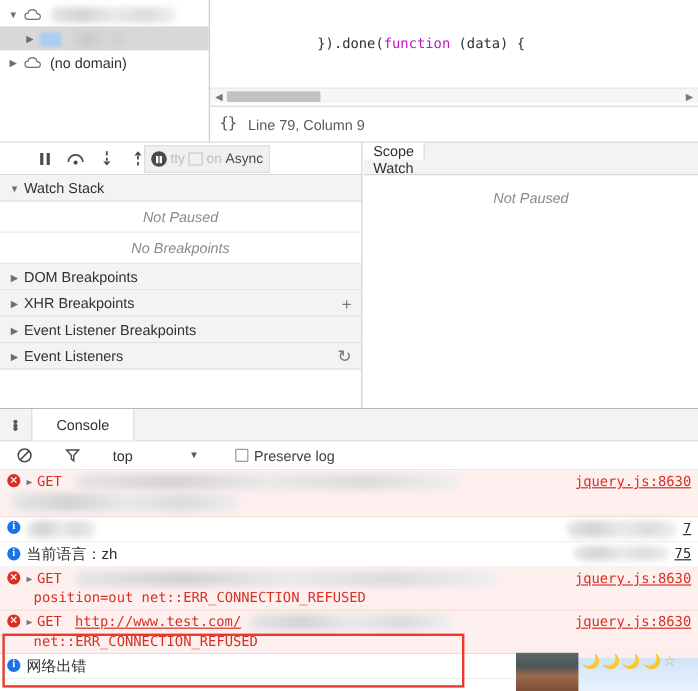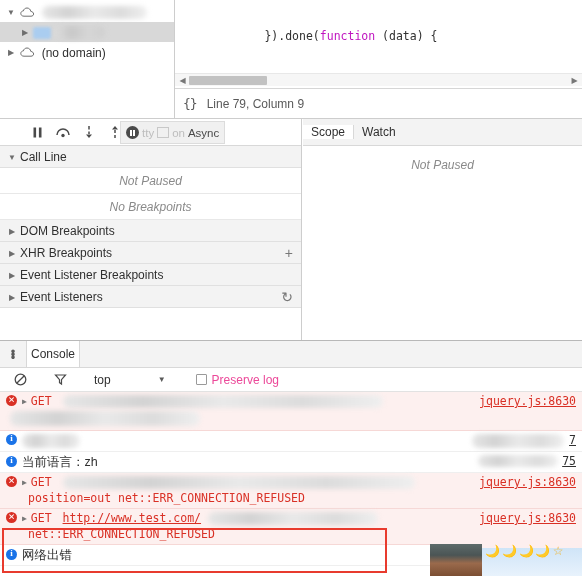--- a/index.html
+++ b/index.html
@@ -111,46 +111,46 @@
   }
   .sec-header .tw { font-size:8px; margin-right:3px; }
   .sec-action { position:absolute; right:8px; top:0; height:22px; line-height:22px; color:#777; font-size:14px;}
   .sec-empty {
     height:26px; line-height:26px; text-align:center;
     font-style:italic; color:#8a8a8a; font-size:12px;
     border-bottom:1px solid #e8e8e8; background:#fff;
   }
 
   .dbg-right { position:absolute; left:303px; top:0; width:279px; height:222px; background:#fff;}
-  .scope-tabs { height:27px; border-bottom:1px solid #d8d8d8; display:flex; align-items:center; background:#f3f3f3;}
+  .scope-tabs { height:27px; border-bottom:1px solid #d8d8d8; display:flex; align-items:flex-start; background:#f3f3f3;flex-direction:column;}
   .scope-tab {
     padding:0 8px; display:flex;align-items:center; font-size:12px; color:#303030;
     border-right:1px solid #d8d8d8;
   }
   .scope-tab.active { background:#fff; }
   .scope-tab.plain { border-right:none; background:transparent;}
   .scope-body { text-align:center; padding-top:12px; font-style:italic; color:#8a8a8a; font-size:12px;}
 
   
   .drawer { position:absolute; left:0; top:340px; width:582px; height:236px; border-top:1px solid #b8b8b8; background:#fff;}
   .drawer-tabs { height:27px; background:#f3f3f3; border-bottom:1px solid #d8d8d8; display:flex; align-items:stretch;}
   .kebab { width:26px; display:flex;align-items:center;justify-content:center; color:#5a5a5a; font-size:13px; letter-spacing:0; }
   .kebab span { display:block; line-height:3px; }
   .drawer-tab {
-    padding:0 4px; display:flex;align-items:center; font-size:12px; color:#303030;
+    padding:0 20px; display:flex;align-items:center; font-size:12px; color:#303030;
     background:#fff; border-left:1px solid #d8d8d8; border-right:1px solid #d8d8d8;
   }
   .console-toolbar {
     height:24px; border-bottom:1px solid #e2e2e2; display:flex; align-items:center;
     padding-left:8px; gap:16px; background:#fff;
   }
   .ct-icon { width:24px; height:20px; display:flex;align-items:center;justify-content:center;}
   .ctx-select { display:flex; align-items:center; margin-left:6px; font-size:12px; color:#303030;}
   .ctx-select .caret { margin-left:47px; color:#5a5a5a; font-size:8px;}
-  .preserve { display:flex;align-items:center; gap:5px; margin-left:14px; font-size:12px; color:#ec4899;}
+  .preserve { display:flex;align-items:center; gap:5px; margin-left:14px; font-size:12px; color:#404040;}
   .chk { width:11px;height:11px;border:1px solid #9a9a9a; background:#fff; border-radius:1px;}
 
   .console-body { position:relative; height:183px; overflow:hidden; background:#fff;}
   .msg {
     position:relative; min-height:19px; border-bottom:1px solid #efefef;
     font-family:"DejaVu Sans Mono", monospace; font-size:11.5px;
     padding:2px 0 2px 6px; color:#303030; white-space:nowrap;
   }
   .msg.info { background:#fff; }
   .msg.err  { background:#fdf0ef; border-bottom:1px solid #f6d8d6; color:#d93025;}
@@ -284,21 +284,21 @@
               <i></i>
             </span>
           <span>tty</span>
           <span class="ghost-box"></span>
           <span>on</span>
           <span class="solid">Async</span>
         </div>
       </div>
 
       <div class="sec-header">
-        <span class="tw">▼</span><span>Call Line</span>
+        <span class="tw">▼</span><span>Watch Stack</span>
       </div>
       <div class="sec-empty">Not Paused</div>
 
       <div class="sec-empty">No Breakpoints</div>
 
       <div class="sec-header">
         <span class="tw">▶</span><span>DOM Breakpoints</span>
       </div>
 
       <div class="sec-header">

